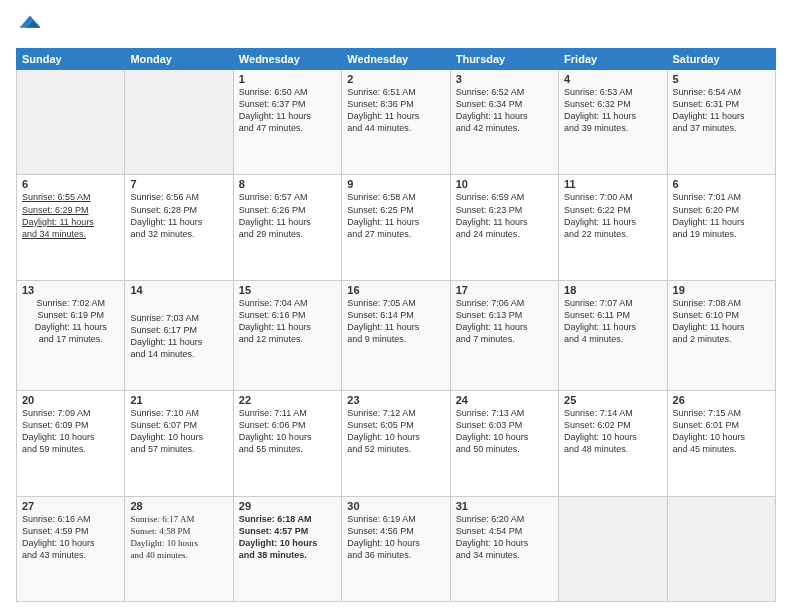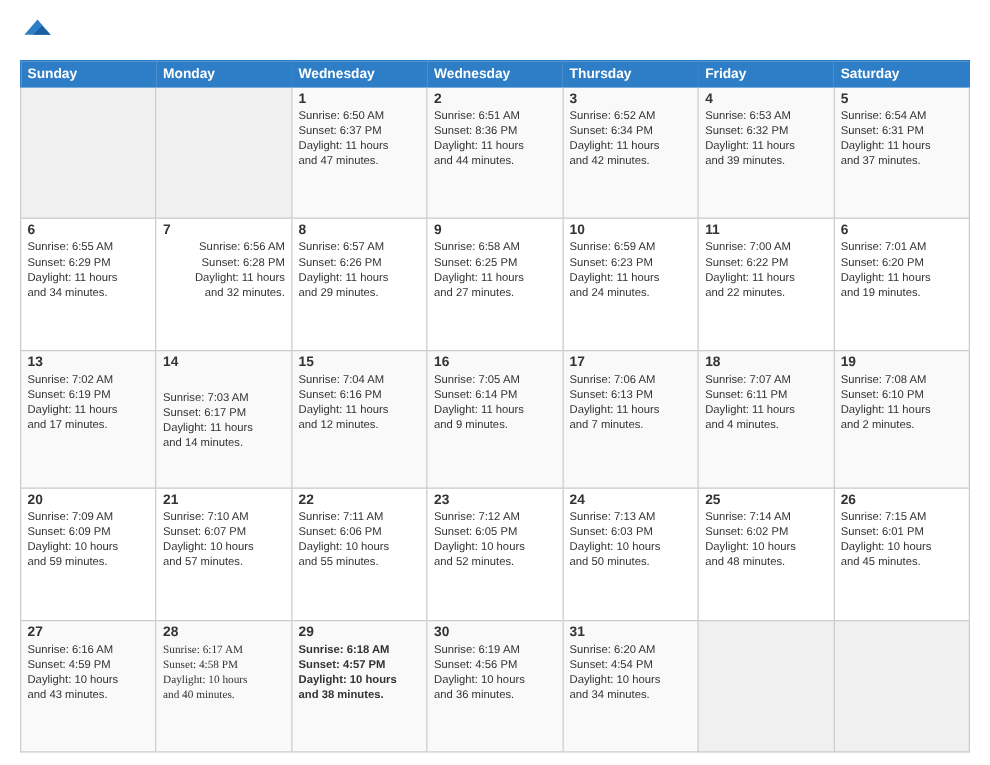--- a/index.html
+++ b/index.html
@@ -174,28 +174,28 @@
             <span class="day-num">5</span>
             <div class="day-info" style="white-space: pre-line;">Sunrise: 6:54 AM
 Sunset: 6:31 PM
 Daylight: 11 hours
 and 37 minutes.</div>
           </td>
         </tr>
         <tr>
           <td>
             <span class="day-num">6</span>
-            <div class="day-info" style="white-space: pre-line;">Sunrise: 6:55 AM
+            <div class="day-info" style="white-space: pre-line; text-decoration: underline;">Sunrise: 6:55 AM
 Sunset: 6:29 PM
 Daylight: 11 hours
 and 34 minutes.</div>
           </td>
           <td>
             <span class="day-num">7</span>
-            <div class="day-info" style="white-space: pre-line; text-align: right;">Sunrise: 6:56 AM
+            <div class="day-info" style="white-space: pre-line;">Sunrise: 6:56 AM
 Sunset: 6:28 PM
 Daylight: 11 hours
 and 32 minutes.</div>
           </td>
           <td>
             <span class="day-num">8</span>
             <div class="day-info" style="white-space: pre-line;">Sunrise: 6:57 AM
 Sunset: 6:26 PM
 Daylight: 11 hours
 and 29 minutes.</div>
@@ -225,21 +225,21 @@
             <span class="day-num">6</span>
             <div class="day-info" style="white-space: pre-line;">Sunrise: 7:01 AM
 Sunset: 6:20 PM
 Daylight: 11 hours
 and 19 minutes.</div>
           </td>
         </tr>
         <tr>
           <td>
             <span class="day-num">13</span>
-            <div class="day-info" style="white-space: pre-line;">Sunrise: 7:02 AM
+            <div class="day-info" style="white-space: pre-line; text-align: center;">Sunrise: 7:02 AM
 Sunset: 6:19 PM
 Daylight: 11 hours
 and 17 minutes.</div>
           </td>
           <td>
             <span class="day-num">14</span>
             <div class="day-info" style="white-space: pre-line; margin-top: 16px;">Sunrise: 7:03 AM
 Sunset: 6:17 PM
 Daylight: 11 hours
 and 14 minutes.</div>

